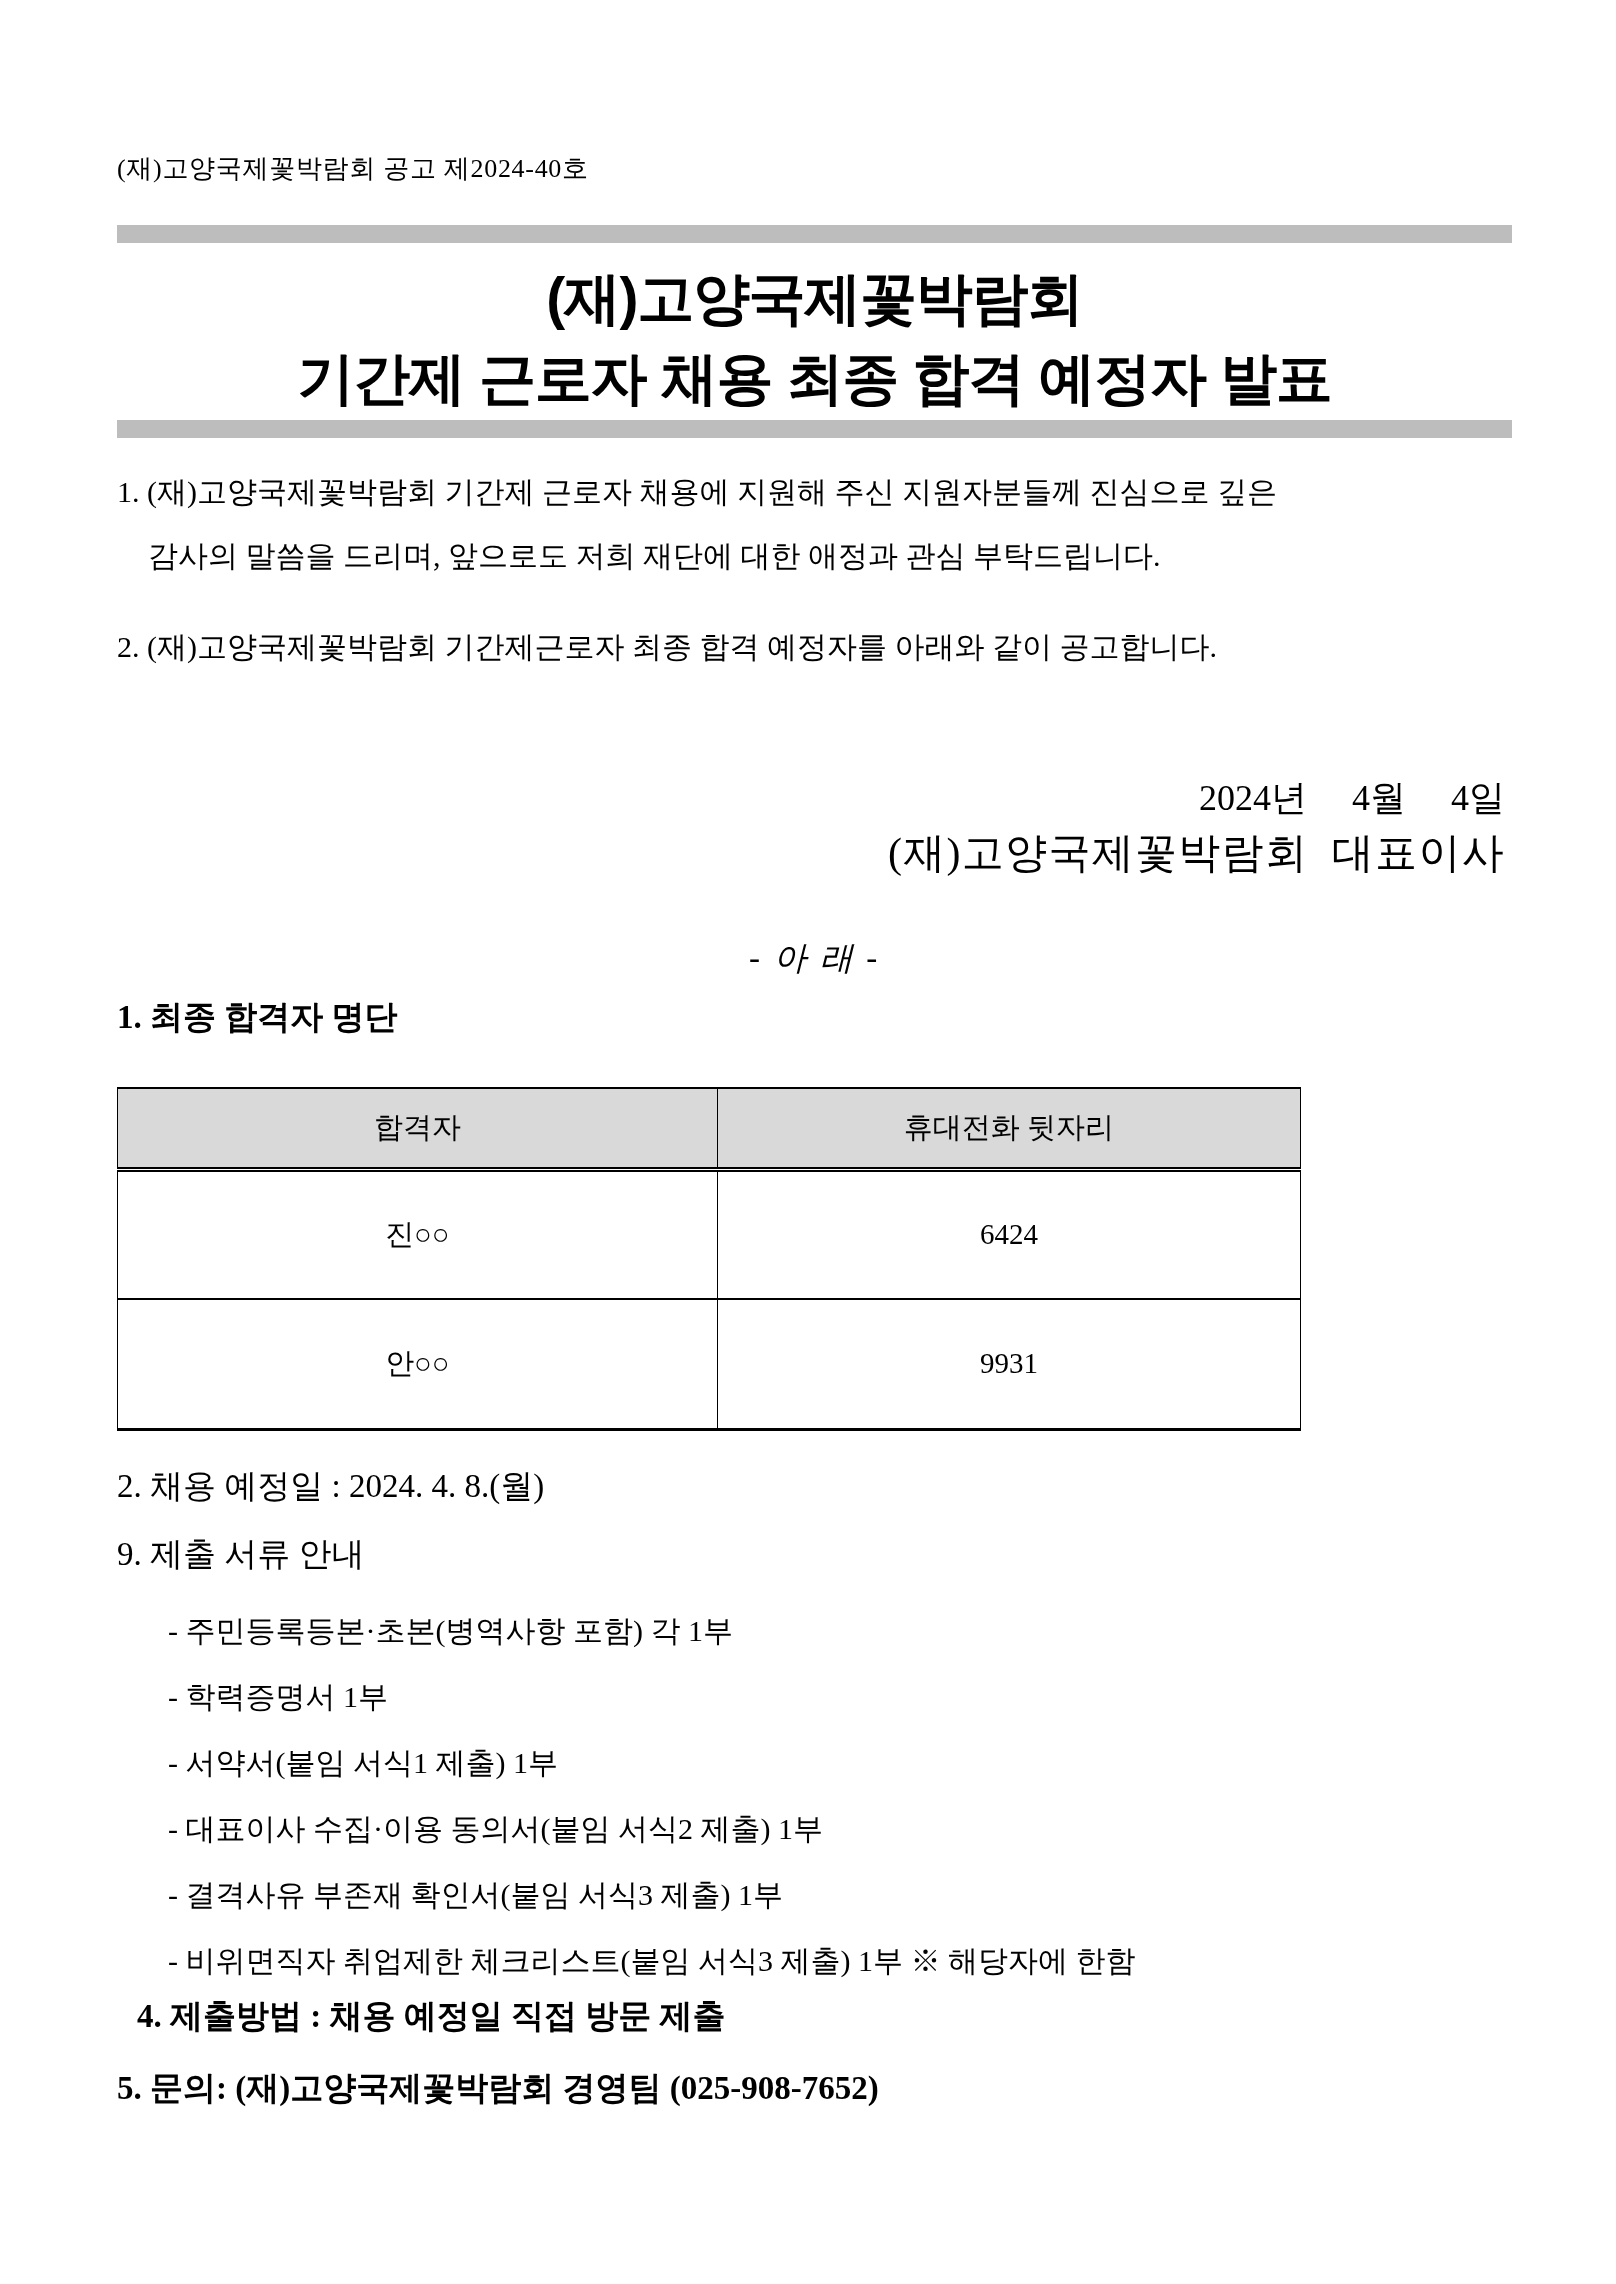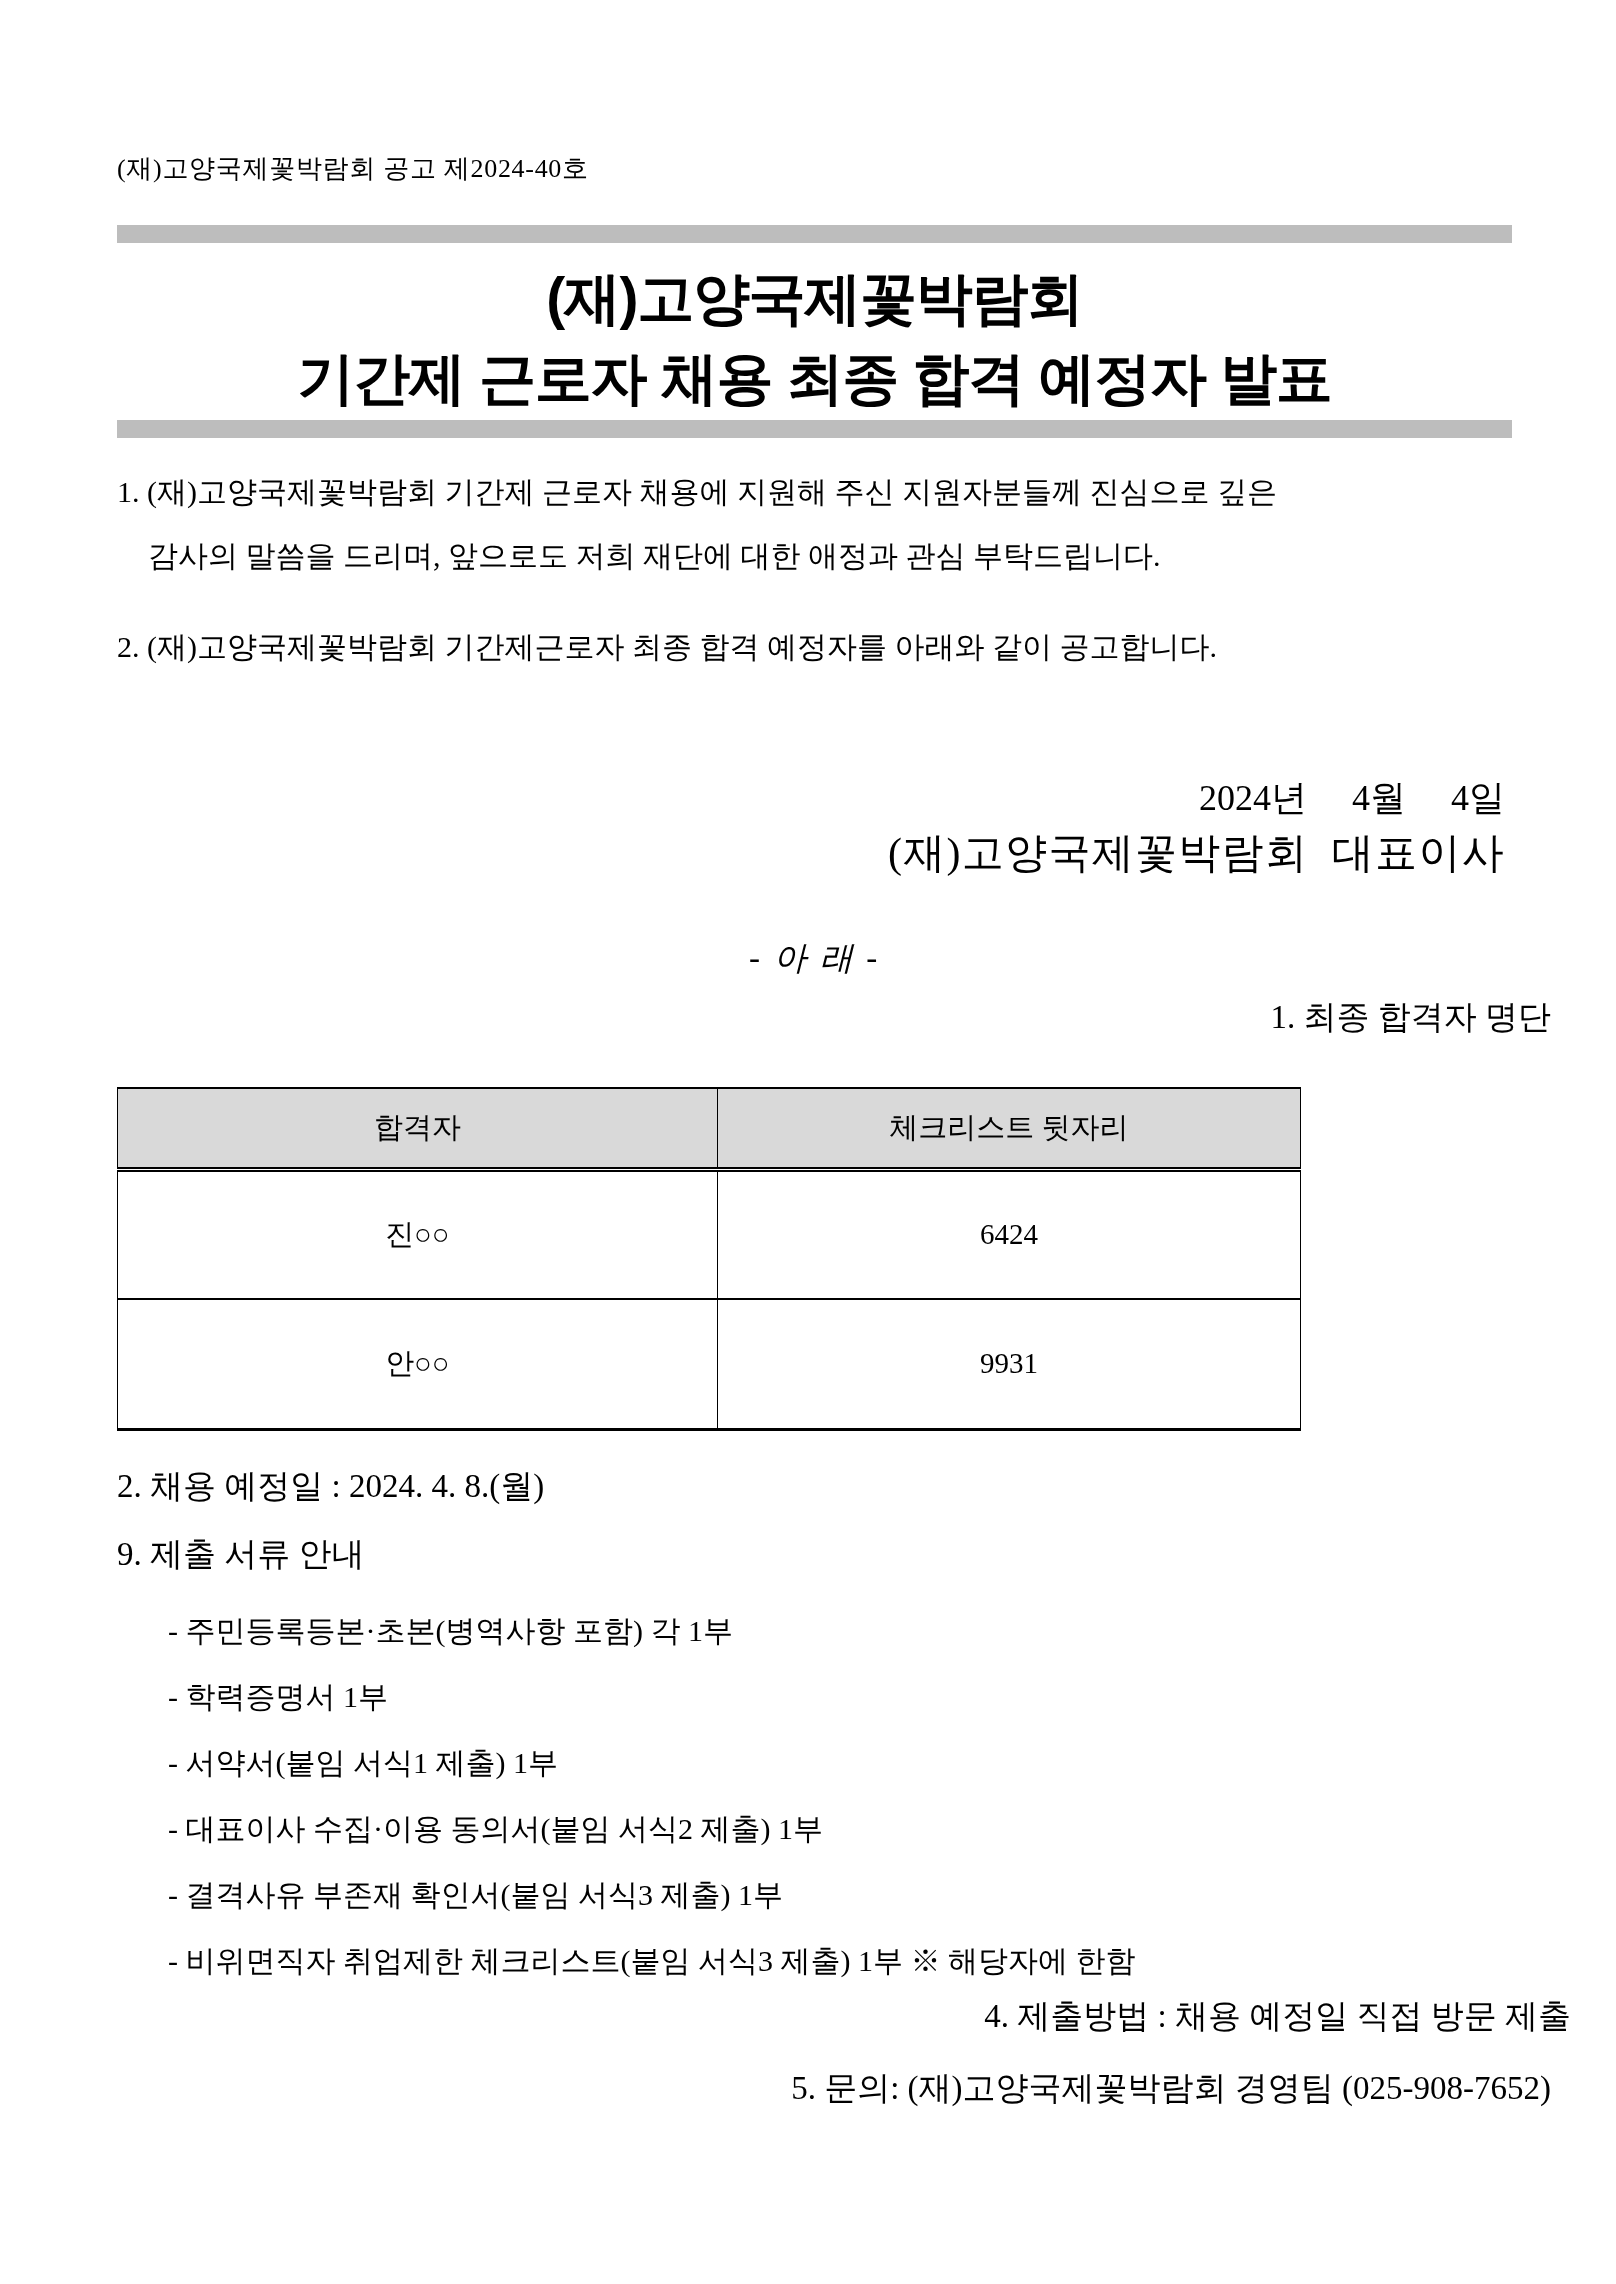--- a/index.html
+++ b/index.html
@@ -67,21 +67,21 @@
     text-align:center;
     font-size:33px;line-height:1.3;
     letter-spacing:2.6px;
     font-style:italic;
   }
   .section{
     left:117px;width:1434px;
     font-size:33px;line-height:1.3;
     white-space:nowrap;
   }
-  .section.bold{font-weight:normal;text-align:right;}
+  .section.bold{font-weight:bold;}
   .section-1{top:996px;}
   .section-2{top:1465px;}
   .section-3{top:1533px;}
   .section-4{top:1995px;margin-left:20px;}
   .section-5{top:2067px;}
   .candidates-table{
     top:1087px;left:117px;width:1184px;
     border-collapse:collapse;
     table-layout:fixed;
   }
@@ -144,21 +144,21 @@
   <div class="abs section bold section-1">1. 최종 합격자 명단</div>
 
   <table class="abs candidates-table">
     <colgroup>
       <col class="col-candidate">
       <col>
     </colgroup>
     <thead>
       <tr>
         <th>합격자</th>
-        <th>체크리스트 뒷자리</th>
+        <th>휴대전화 뒷자리</th>
       </tr>
     </thead>
     <tbody>
       <tr>
         <td>진○○</td>
         <td>6424</td>
       </tr>
       <tr>
         <td>안○○</td>
         <td>9931</td>

